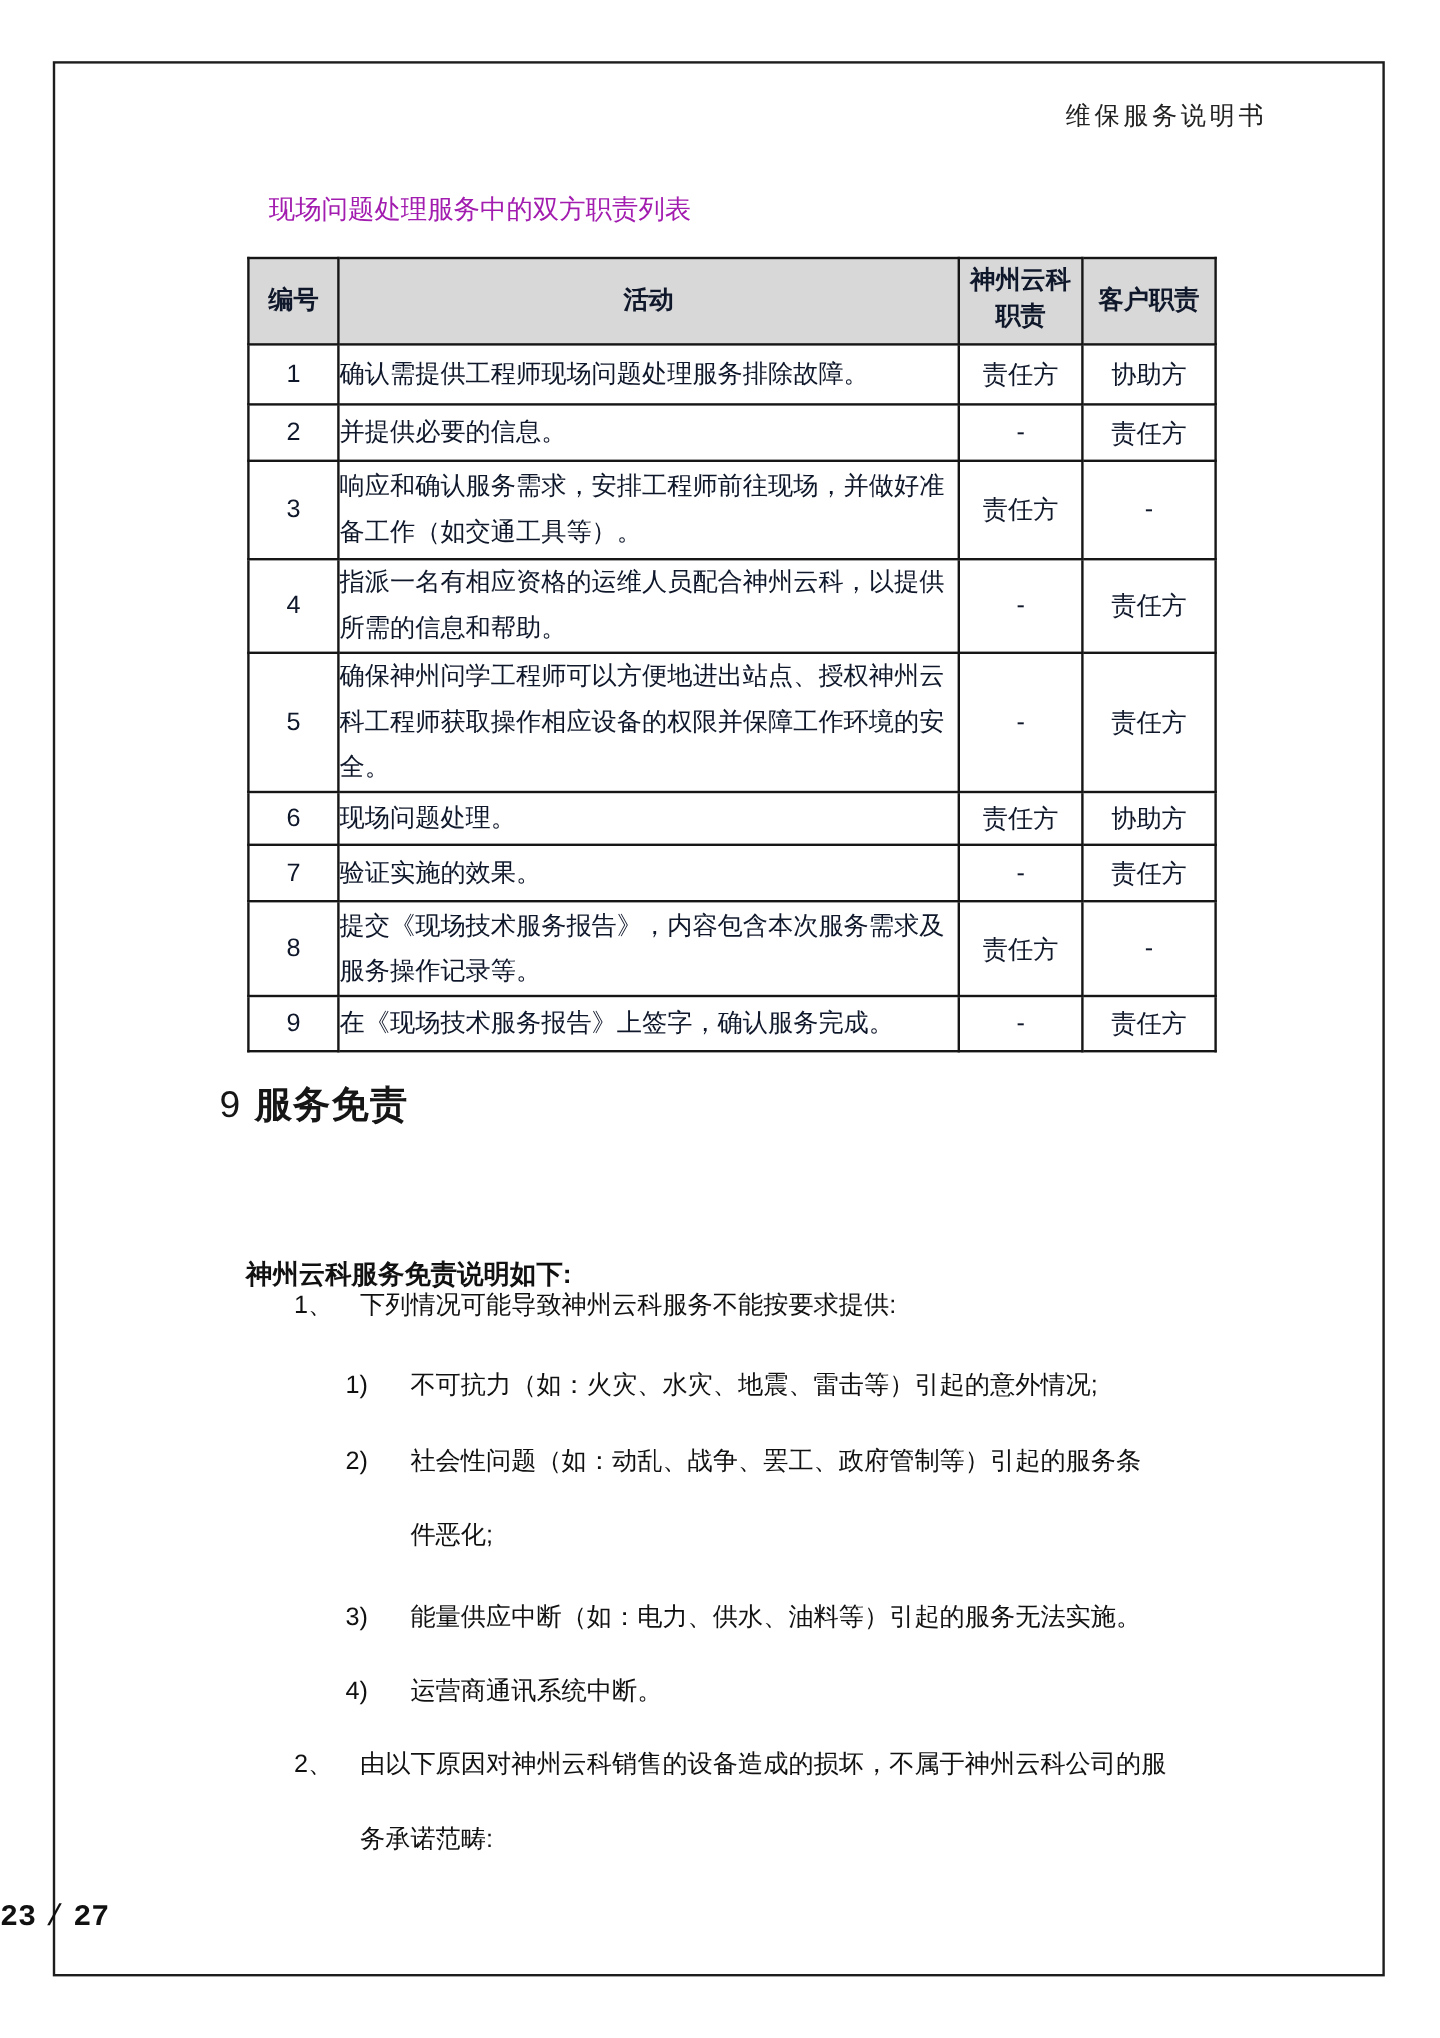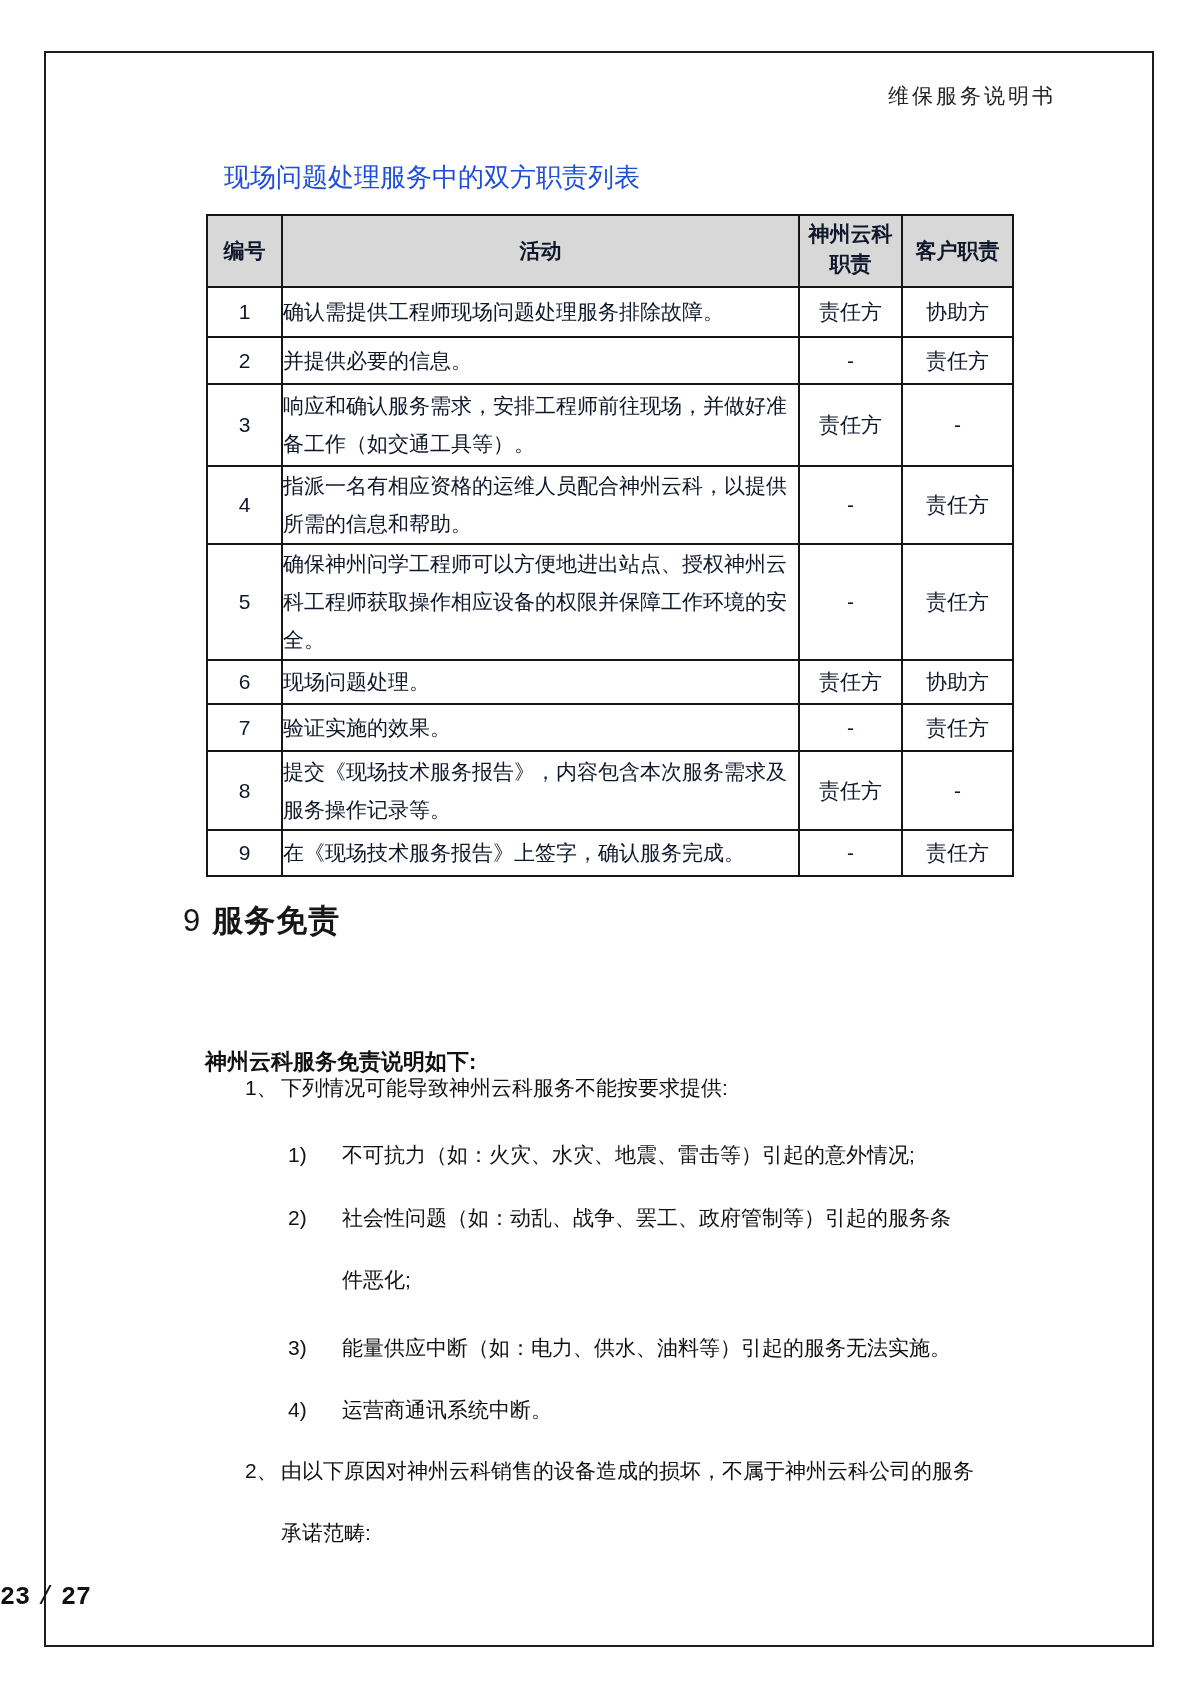--- a/index.html
+++ b/index.html
@@ -22,22 +22,22 @@
     left:888px; top:82px;
     font-family:"Liberation Serif", serif;
     font-size:21px;
     letter-spacing:3px;
     color:#222;
     white-space:nowrap;
   }
   .table-title {
     position:absolute;
     left:224px; top:160px;
-    font-size:26px;
-    color:#1d4ed8;
+    font-size:22px;
+    color:#a21caf;
     white-space:nowrap;
   }
   table.resp-table {
     position:absolute;
     left:206px; top:214px;
     border-collapse:collapse;
     border:2px solid #b91c1c;
     table-layout:fixed;
     font-size:21px;
     color:#0f172a;
@@ -82,21 +82,21 @@
     position:absolute;
     left:205px; top:1047px;
     font-size:22px;
     font-weight:700;
     color:#111;
   }
 
   .list-item { position:absolute; font-size:21px; line-height:62px; color:#111; }
   .list-item .marker { position:absolute; left:0; top:0; }
   .lvl1 { left:245px; width:740px; }
-  .lvl1 .text { display:block; margin-left:36px; }
+  .lvl1 .text { display:block; margin-left:55px; }
   .lvl2 { left:288px; width:676px; }
   .lvl2 .text { display:block; margin-left:54px; }
 
   .item-1  { top:1057px; }
   .sub-1   { top:1124px; }
   .sub-2   { top:1187px; }
   .sub-3   { top:1317px; }
   .sub-4   { top:1379px; }
   .item-2  { top:1440px; }
 

